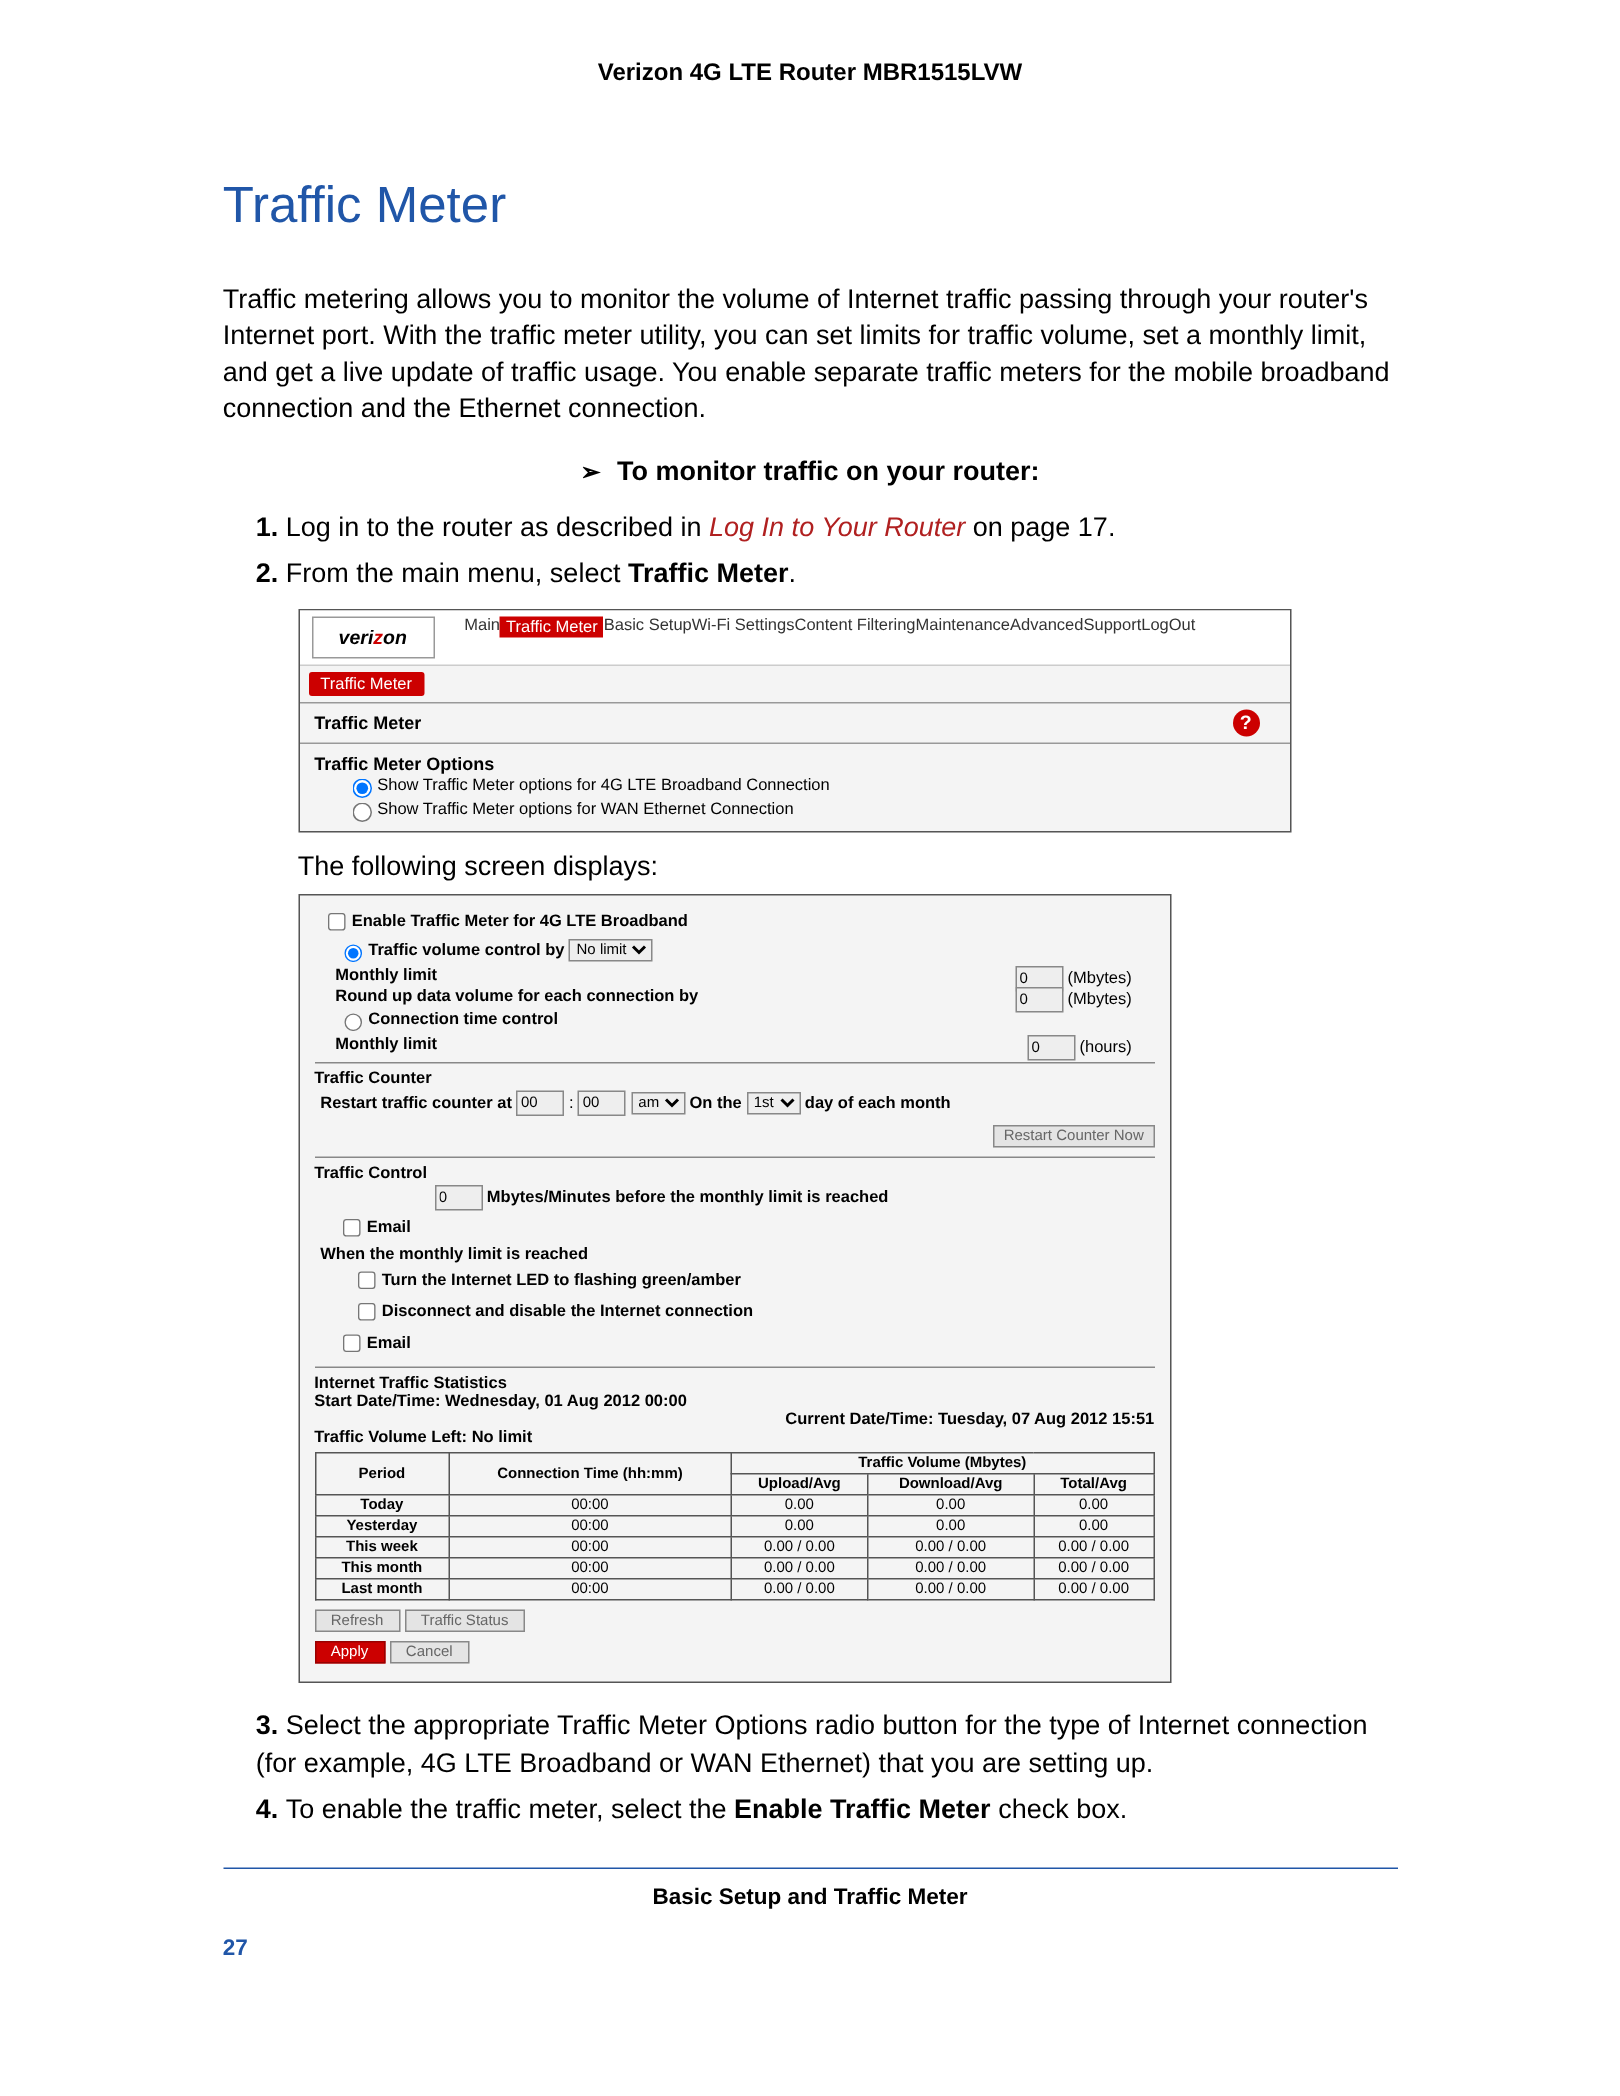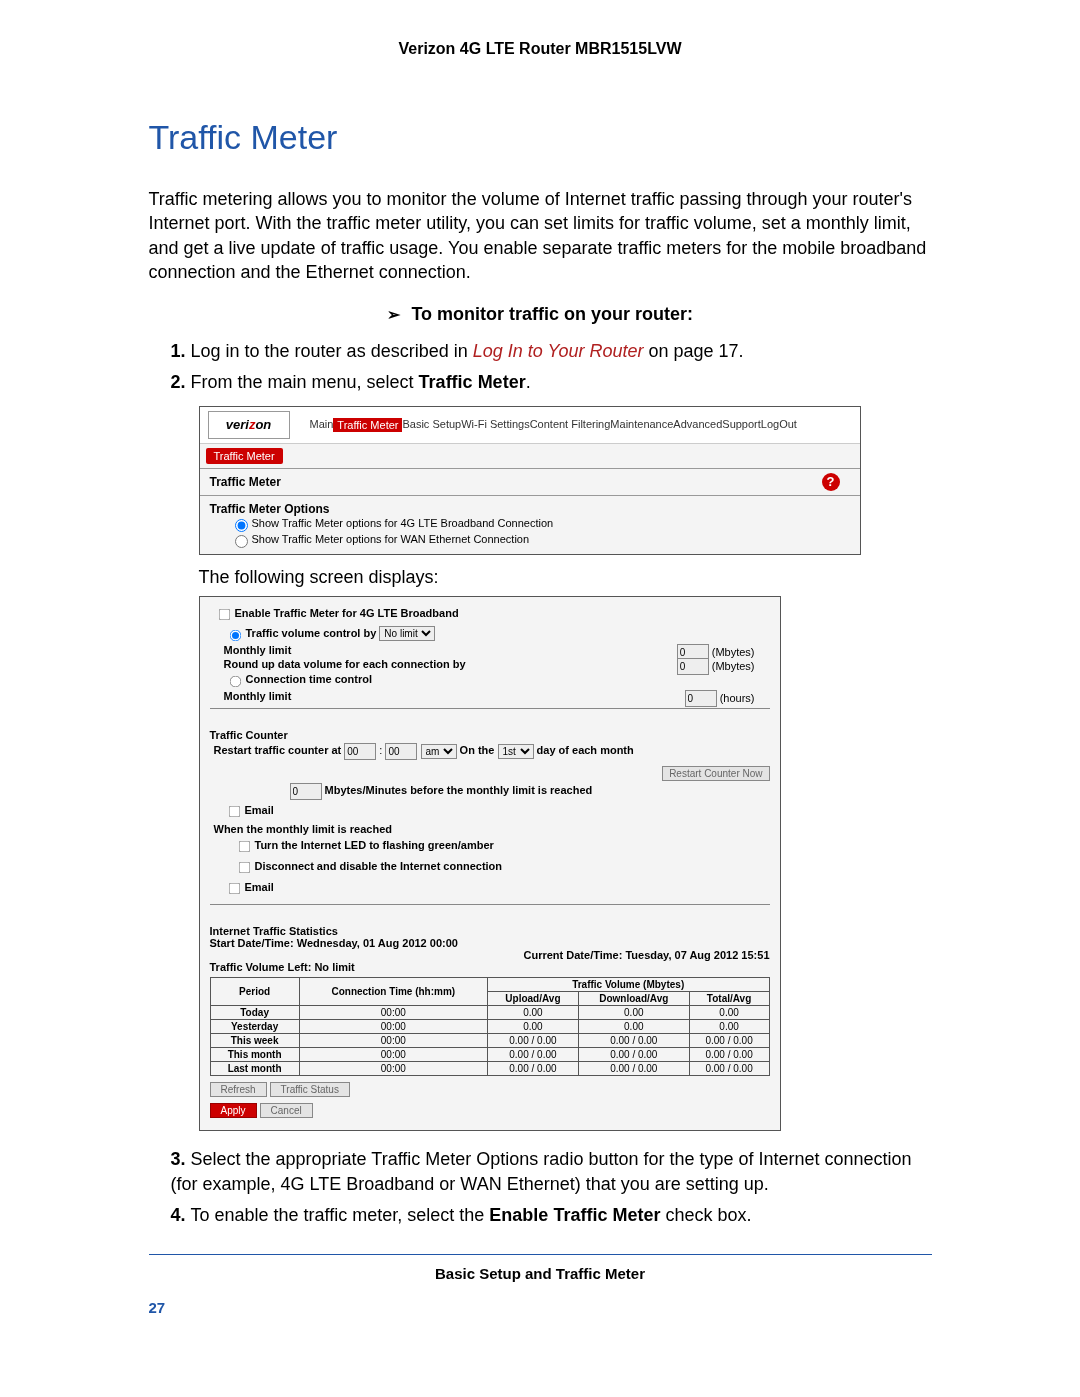--- a/index.html
+++ b/index.html
@@ -52,21 +52,21 @@
   .bold { font-weight: bold; }
   .screenshot1 {
     margin: 10px 0 10px 50px;
     border: 1px solid #555;
     background: #f4f4f4;
     width: 660px;
     font-size: 12px;
   }
   .ss1-top {
     display: flex;
-    align-items: center;
+    align-items: flex-start;
     background: #fff;
     padding: 4px 8px;
     border-bottom: 1px solid #ccc;
   }
   .vz-logo {
     width: 80px;
     height: 26px;
     background: #fff;
     border: 1px solid #999;
     margin-right: 20px;
@@ -103,21 +103,21 @@
     background: #f4f4f4;
     width: 560px;
     font-size: 11px;
     padding: 6px 10px 12px 10px;
     position: relative;
   }
   .ss2-section-head {
     font-weight: bold;
     border-top: 1px solid #888;
     margin-top: 6px;
-    padding-top:20px;
+    padding-top:4px;
   }
   .ss2-line { margin: 2px 0 2px 14px; }
   .ss2-line input[type="checkbox"], .ss2-line input[type="radio"] {
     vertical-align: middle; margin-right:4px; transform: scale(0.9);
   }
   .ss2-input {
     width: 26px; height:13px; font-size:10px; border:1px solid #888;
     background:#eee; vertical-align:middle;
   }
   .ss2-sel {
@@ -230,20 +230,21 @@
       <input class="ss2-input" value="00" style="">
       <select class="ss2-sel"><option>am</option></select>
       <span class="bold"> On the </span>
       <select class="ss2-sel"><option>1st</option></select>
       <span class="bold"> day of each month</span>
     </div>
     <div style="text-align:right; margin-top:6px;">
       <button class="ss2-btn">Restart Counter Now</button>
     </div>
 
+    <div class="ss2-section-head">Traffic Control</div>
     <div class="ss2-line" style="margin-left:32px;padding-left:48px;">
       <input class="ss2-input" value="0" style="">
       <span class="bold">Mbytes/Minutes before the monthly limit is reached</span>
     </div>
     <div class="ss2-line"><input type="checkbox" style=""><span class="bold">Email</span></div>
     <div class="ss2-line bold" style="margin-left:4px;">When the monthly limit is reached</div>
     <div class="ss2-line" style="margin-left:24px;"><input type="checkbox" style=""><span class="bold">Turn the Internet LED to flashing green/amber</span></div>
     <div class="ss2-line" style="margin-left:24px;"><input type="checkbox" style=""><span class="bold">Disconnect and disable the Internet connection</span></div>
     <div class="ss2-line"><input type="checkbox" style=""><span class="bold">Email</span></div>
 

